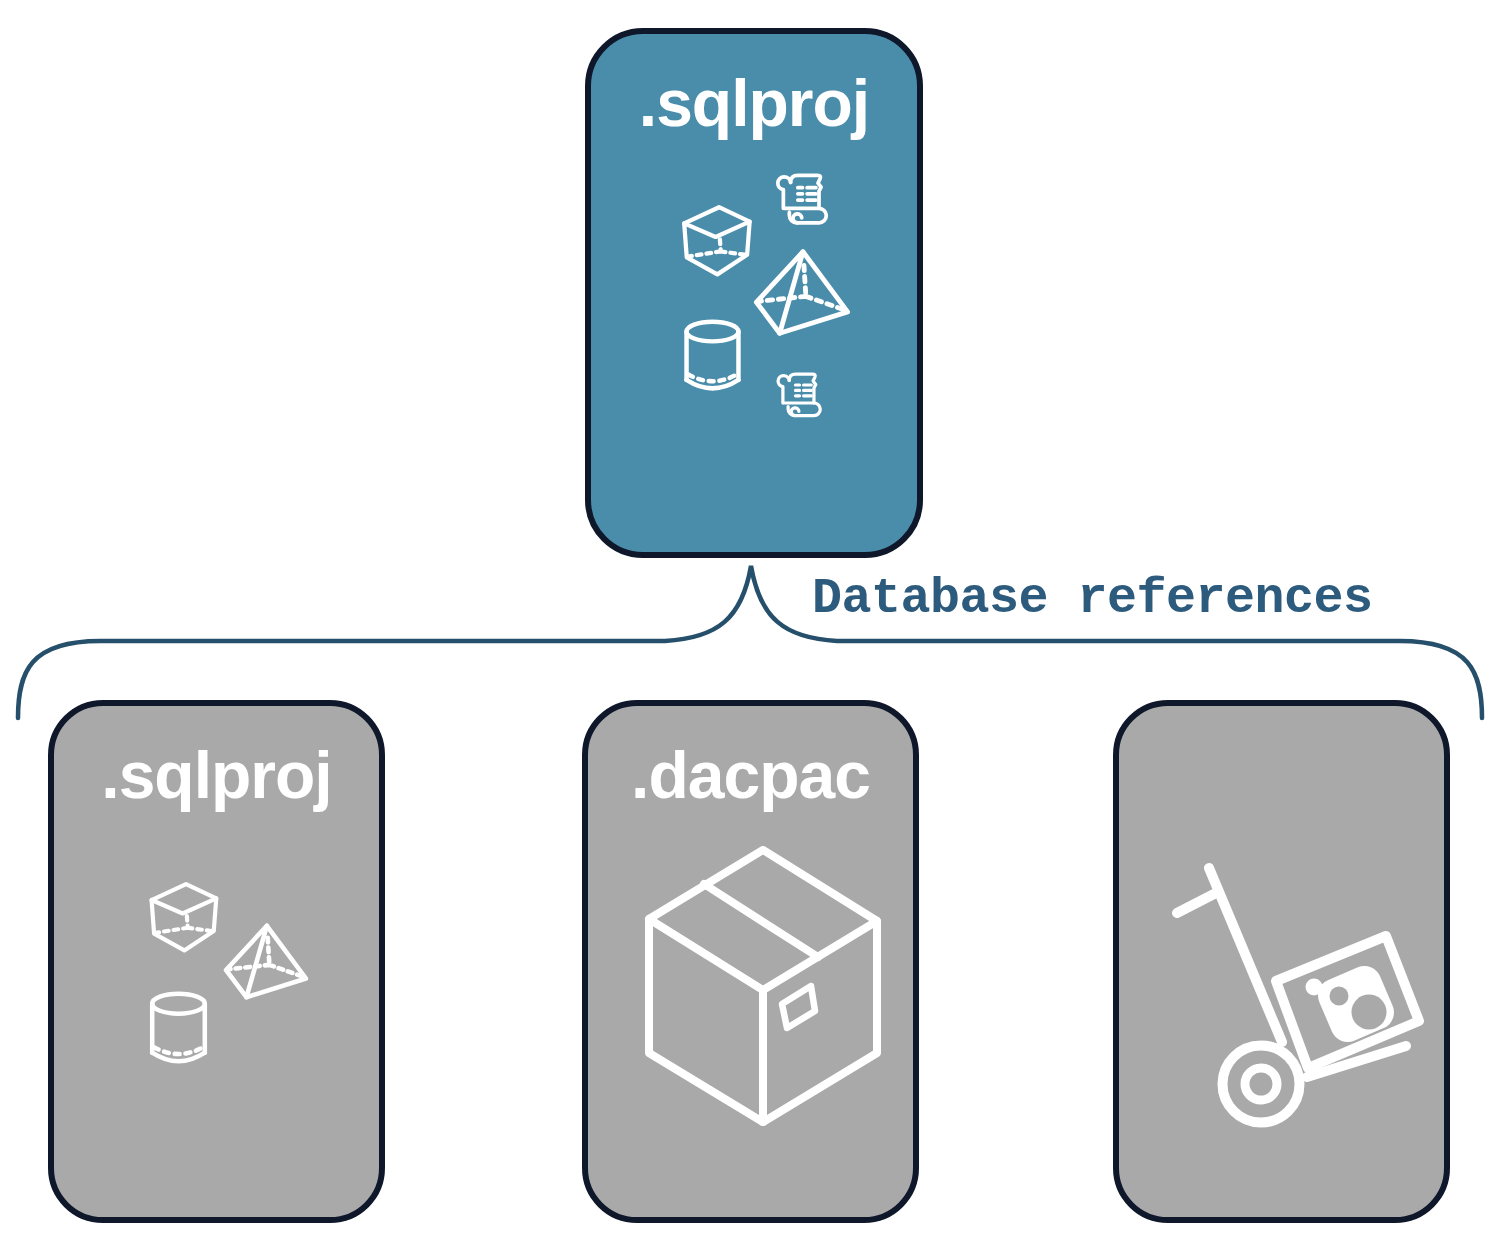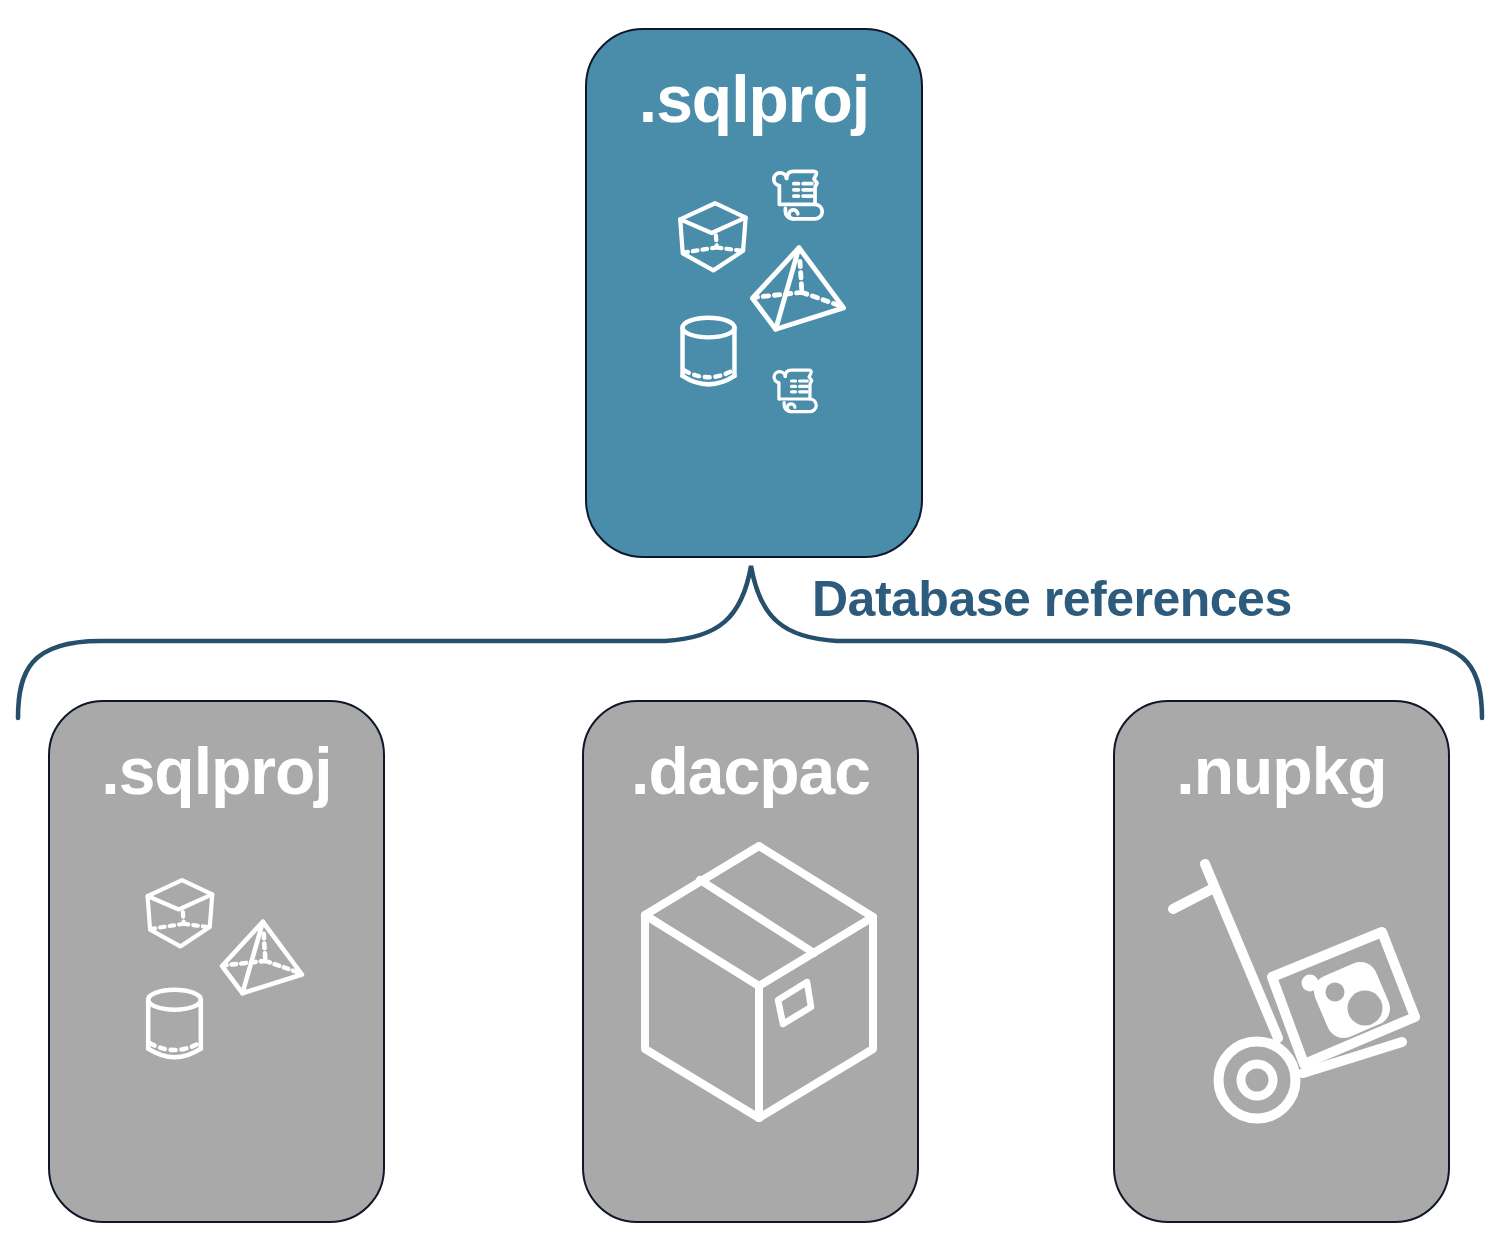--- a/index.html
+++ b/index.html
@@ -1,36 +1,36 @@
 <!DOCTYPE html>
 <html><head>
 <meta charset="utf-8">
 <style>
   html,body { margin:0; padding:0; background:#ffffff; }
   .canvas {
     position:relative; width:1500px; height:1250px; background:#ffffff;
     font-family:"Liberation Sans", sans-serif; overflow:hidden;
   }
-  .node { position:absolute; box-sizing:border-box; border:2px solid #0f172a; }
+  .node { position:absolute; box-sizing:border-box; border:6px solid #0f172a; }
   .node-top   { left:585px; top:28px;  width:338px; height:530px; background:#4a8dab; border-radius:58px; }
   .node-child { width:337px; height:523px; top:700px; background:#a9a9a9; border-radius:55px; }
   .child-1 { left:48px; }
   .child-2 { left:582px;padding-left:32px; }
   .child-3 { left:1113px; }
   .node-title {
     position:absolute; left:0; right:0; top:33px; text-align:center;
     color:#ffffff; font-weight:bold; font-size:66px; letter-spacing:-1px;
     line-height:1.1; user-select:none;
   }
   .icon { position:absolute; }
   .brace { position:absolute; left:0; top:0; pointer-events:none; }
   .connector-label {
     position:absolute; left:812px; top:570px;
     color:#2d5b7d; font-weight:bold; font-size:50px; letter-spacing:-0.5px;
-    white-space:nowrap; user-select:none;
+    white-space:nowrap; user-select:none;font-family:Liberation Mono, monospace;
   }
 </style>
 </head>
 <body>
 
 <div class="canvas">
 
   <svg class="brace" width="1500" height="1250" viewBox="0 0 1500 1250">
     <path d="M18 718 C18 672 30 641 100 641 L665 641 C718 638 742 618 751 566
              C760 618 784 638 837 641 L1400 641 C1470 641 1482 672 1482 718" fill="none" stroke="#254f6b" stroke-width="4.5" stroke-linecap="round"></path>
@@ -124,21 +124,20 @@
         <path d="M120 4 L6 73 L6 207 L120 276 L234 207 L234 75 Z"></path>
         <path d="M6 73 L120 144 L234 75"></path>
         <path d="M120 144 V276"></path>
         <path d="M61 38 L175 111"></path>
         <path d="M168 140 L139 158 L144 182 L172 165 Z" stroke-width="6.5"></path>
       </g>
     </svg>
   </div>
 
   <div class="node node-child child-3">
-    <div class="node-title">.nupkg</div>
 
     <svg class="icon" style="left:37px; top:140px;" width="290" height="290" viewBox="0 0 290 290">
       <g fill="none" stroke="#ffffff" stroke-width="10" stroke-linecap="round" stroke-linejoin="round">
         <path d="M53 22 L126 196"></path>
         <path d="M58 48 L21 67"></path>
         <circle cx="105" cy="238" r="38.5"></circle>
         <circle cx="105" cy="238" r="16" stroke-width="9"></circle>
         <path d="M230 90 L120 135 L152 222 L263 175 Z"></path>
         <path d="M151 231 L250 200"></path>
       </g>

